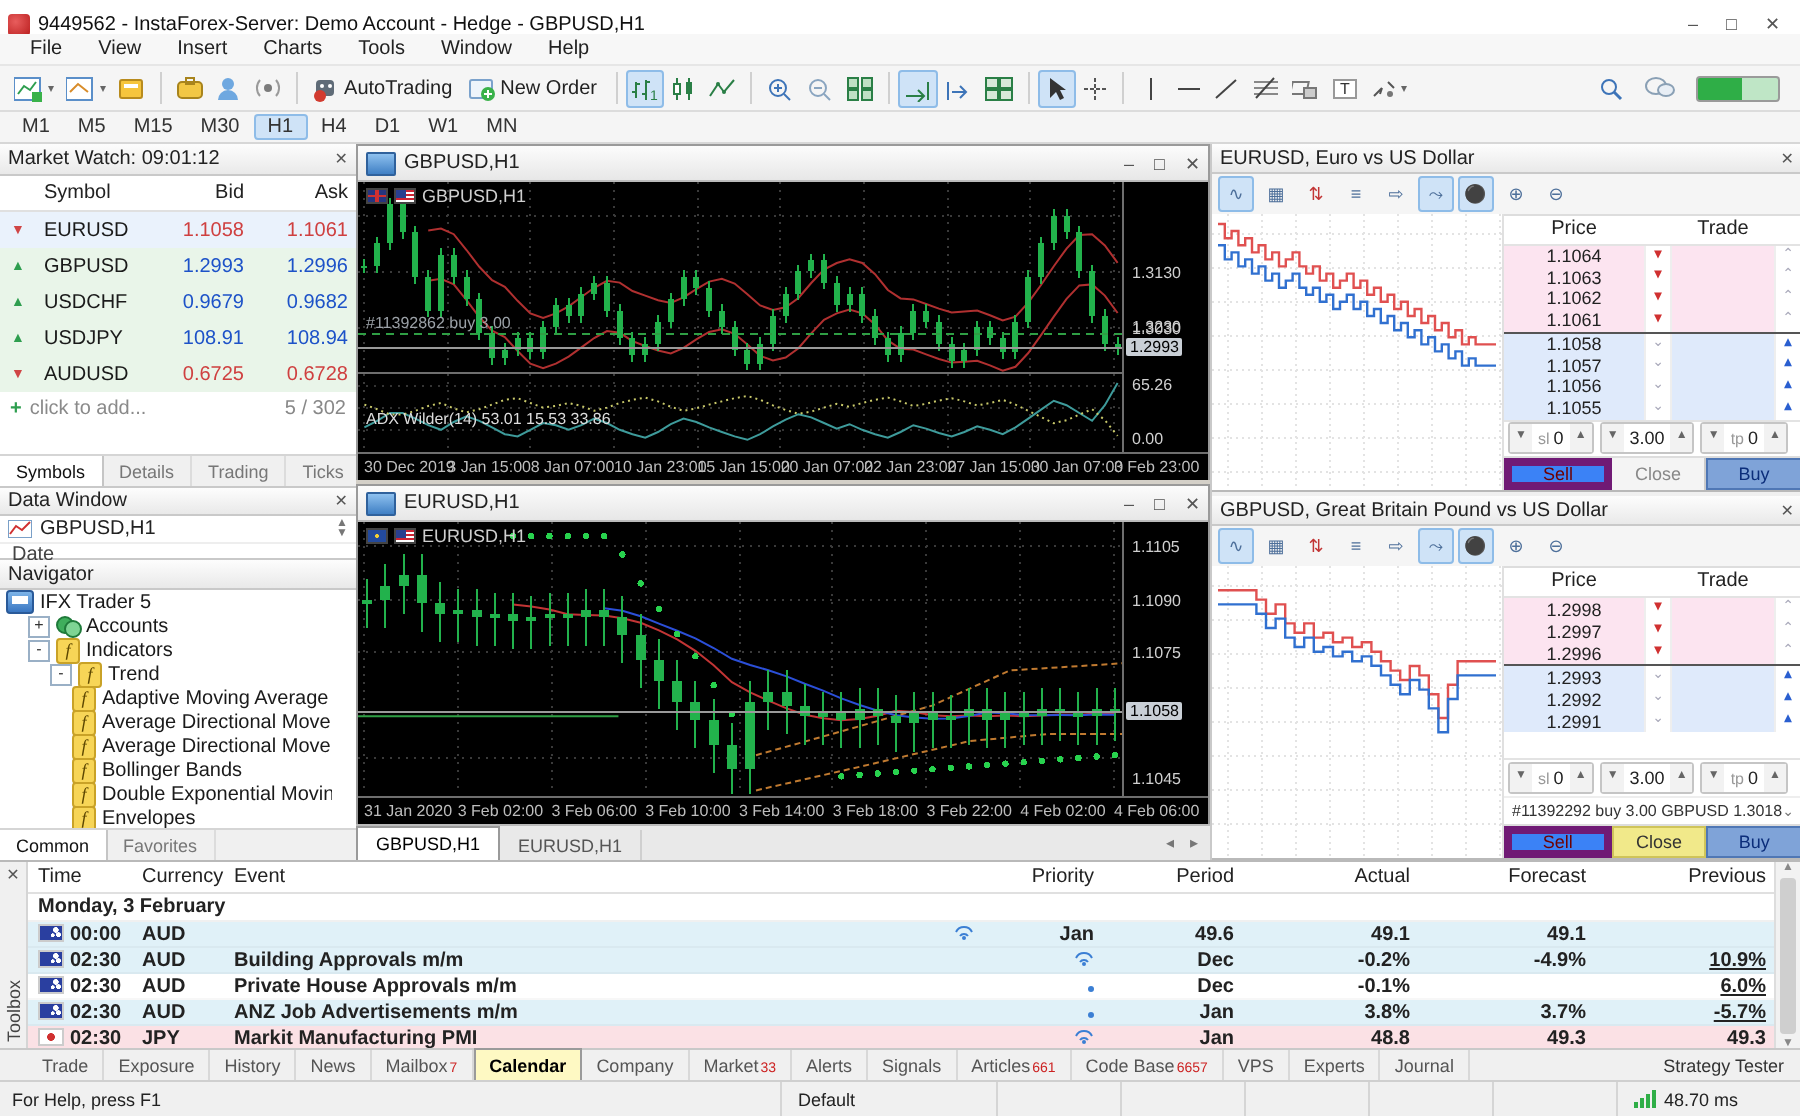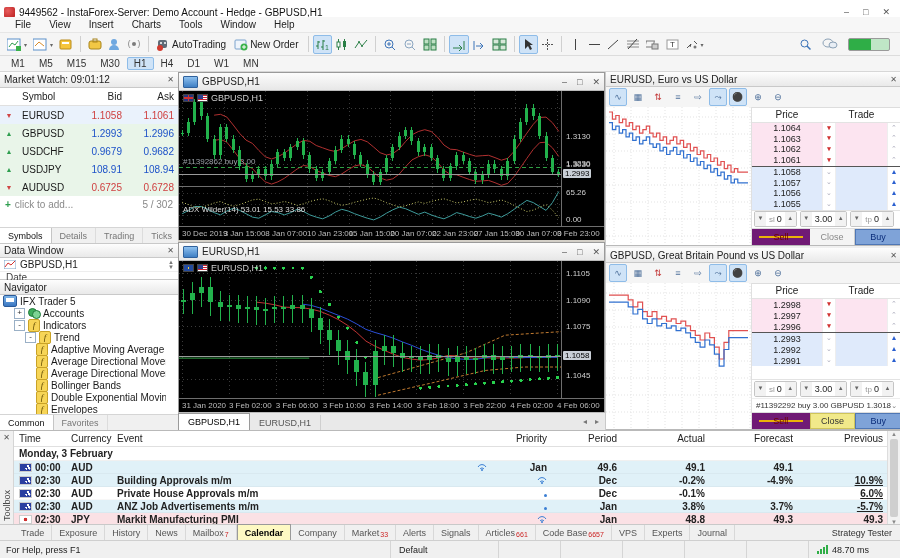--- a/index.html
+++ b/index.html
@@ -135,21 +135,21 @@
   .chev.dim{color:#aab;}
   .dom-controls{height:18px;display:flex;align-items:center;gap:3px;padding:0 2px;border-top:1px solid #e3e3e3;}
   .spin{display:flex;align-items:center;height:14px;border:1px solid #c5c5c5;border-radius:2px;background:#fff;}
   .spin .ar{width:11px;text-align:center;font-size:6px;color:#666;background:#f2f2f2;height:100%;line-height:13px;}
   .spin .vl{padding:0 3px;font-size:9px;display:flex;gap:2px;align-items:baseline;}
   .spin .sl-lab{color:#999;font-size:8px;}
   .dom-pos{height:13px;display:flex;align-items:center;padding:0 4px;font-size:8px;color:#333;border-top:1px solid #eee;}
   .dom-pos .cv{margin-left:auto;color:#777;font-size:7px;}
   .dom-buttons{height:16px;display:flex;border-top:1px solid #ddd;}
   .dom-buttons .b{flex:1;display:flex;align-items:center;justify-content:center;font-size:9px;border-right:1px solid #ccc;}
-  .b.sell{background:#eab308;color:#6e0000;border:7px solid #701a75;}
+  .b.sell{background:#3b82f6;color:#6e0000;border:4px solid #701a75;}
   .b.close{background:#f4f4f4;color:#888;}
   .b.close.yel{background:#f1e98a;color:#333;border:1px solid #cfc45a;}
   .b.buy{background:#7fa3d8;color:#0b2d7a;border:1px solid #4f77b5;}
 
   
   .di{width:16px;height:16px;display:flex;align-items:center;justify-content:center;border:1px solid transparent;border-radius:2px;font-size:9px;}
   .di.on{background:#cfe3f7;border-color:#8ebce8;}
 
   
   .toolbox{left:0;top:430px;width:900px;height:94px;background:#fff;border-top:1px solid #b9b9b9;box-sizing:border-box;}
@@ -889,21 +889,21 @@
             <circle cx="351.0833333333333" cy="118.69090909090559" r="1.6" fill="#28d24e"></circle>
             <circle cx="360.20238095238096" cy="117.98441558441138" r="1.6" fill="#28d24e"></circle>
             <circle cx="369.32142857142856" cy="117.2779220779211" r="1.6" fill="#28d24e"></circle>
             <circle cx="378.44047619047615" cy="116.57142857142689" r="1.6" fill="#28d24e"></circle>
             <line x1="0" y1="95" x2="383" y2="95" stroke="#9a9a9a"></line>
           </svg>
           <div class="y-axis">
             <span class="y-tick" style="top: 8.36364px;">1.1105</span>
             <span class="y-tick" style="top: 34.8571px;">1.1090</span>
             <span class="y-tick" style="top: 61.3506px;">1.1075</span>
-            <span class="y-tick" style="top: 110px;">1.1045</span>
+            <span class="y-tick" style="top: 124px;">1.1045</span>
             <span class="price-tag" style="top: 90px;">1.1058</span>
           </div>
           <div class="x-axis">
             <span class="x-lab" style="left: 3px;">31 Jan 2020</span>
             <span class="x-lab" style="left: 49.875px;">3 Feb 02:00</span>
             <span class="x-lab" style="left: 96.75px;">3 Feb 06:00</span>
             <span class="x-lab" style="left: 143.625px;">3 Feb 10:00</span>
             <span class="x-lab" style="left: 190.5px;">3 Feb 14:00</span>
             <span class="x-lab" style="left: 237.375px;">3 Feb 18:00</span>
             <span class="x-lab" style="left: 284.25px;">3 Feb 22:00</span>

